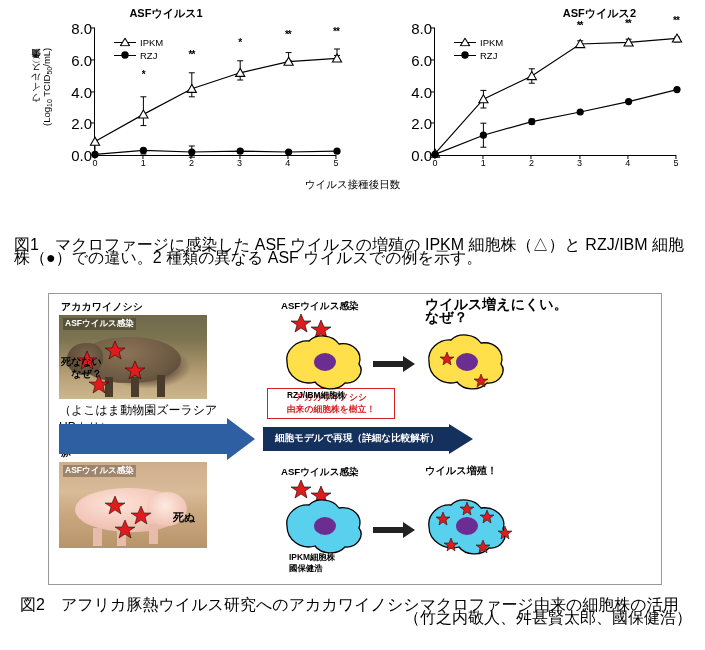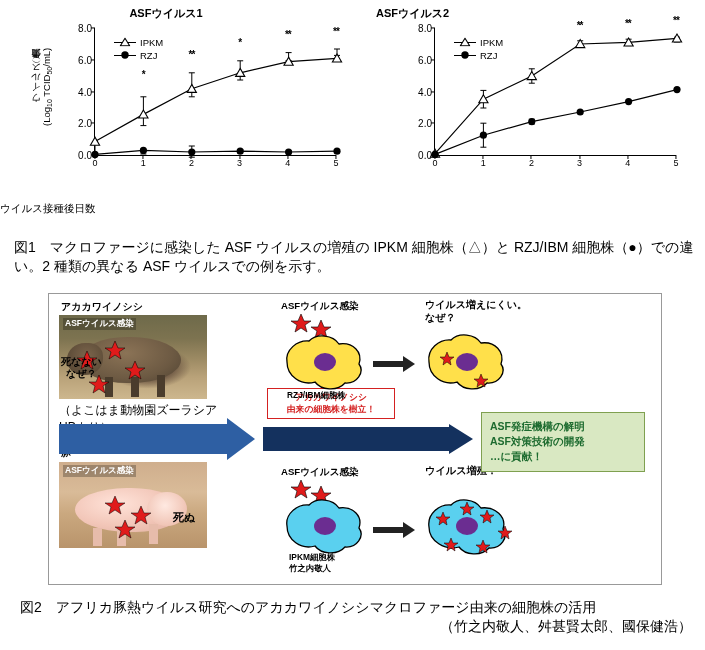--- a/index.html
+++ b/index.html
@@ -33,21 +33,21 @@
   .chart-title {
     position: absolute;
     top: 0px;
     width: 100%;
     text-align: center;
     font-size: 11px;
     font-weight: bold;
     letter-spacing: 0px;
   }
   #chart1 .chart-title { left: 8px; width: 260px; text-align: center; }
-  #chart2 .chart-title { left: 8px; width: 260px; text-align: left; }
+  #chart2 .chart-title { left: 8px; width: 260px; text-align: right; }
 
   .plot-area {
     position: absolute;
     left: 66px;
     top: 22px;
     width: 242px;
     height: 128px;
     border-left: 1.3px solid #000;
     border-bottom: 1.3px solid #000;
     box-sizing: border-box;
@@ -65,21 +65,21 @@
     writing-mode: vertical-rl;
     transform: rotate(180deg);
     white-space: nowrap;
   }
   .y-axis-label .sub { font-size: 7px; vertical-align: sub; }
 
   .ytick {
     position: absolute;
     right: 100%;
     margin-right: 3px;
-    font-size: 10px;
+    font-size: 15px;
     transform: translateY(-50%);
     white-space: nowrap;
   }
   .ytickmark {
     position: absolute;
     right: 100%;
     width: 4px;
     height: 1.1px;
     background: #000;
     transform: translateY(-50%);
@@ -125,32 +125,32 @@
     position: absolute;
     font-size: 10px;
     font-weight: bold;
     transform: translate(-50%, -100%);
     white-space: nowrap;
     letter-spacing: -1px;
   }
 
   .x-axis-title {
     position: absolute;
-    top: 202px;
+    top: 178px;
     width: 705px;
     left: 0;
-    text-align: left;
+    text-align: center;
     font-size: 10.5px;
   }
 
   
   .caption {
     position: absolute;
-    font-size: 14px;
-    line-height: 19px;
+    font-size: 16px;
+    line-height: 13px;
     color: #000;
   }
   #cap1 { left: 14px; top: 238px; width: 680px; }
   #cap2 { left: 20px; top: 598px; width: 680px; }
   .cap-right { text-align: right; display: block; padding-right: 8px; font-family: Liberation Serif, serif; }
 
   
   #fig2-area {
     position: absolute;
     left: 0; top: 293px;
@@ -517,21 +517,21 @@
         <g fill="#e01b1b" stroke="#000" stroke-width="0.5">
           <polygon points="28,36 31,43 38,43 32,47 34,54 28,50 22,54 24,47 18,43 25,43"></polygon>
           <polygon points="56,26 59,33 66,33 60,37 62,44 56,40 50,44 52,37 46,33 53,33"></polygon>
           <polygon points="40,60 43,67 50,67 44,71 46,78 40,74 34,78 36,71 30,67 37,67"></polygon>
           <polygon points="76,46 79,53 86,53 80,57 82,64 76,60 70,64 72,57 66,53 73,53"></polygon>
         </g>
       </svg>
     </div>
     <div class="photo-credit" style="left:10px; top:108px;">（よこはま動物園ズーラシアHPより）</div>
 
-    <div class="lbl-sm" style="left:12px; top:62px; color:#000; font-size:10px; line-height:12px; text-align:center;">死なない<br>なぜ？</div>
+    <div class="lbl-sm" style="left:12px; top:62px; color:#000; font-size:10px; line-height:12px; text-align:right;">死なない<br>なぜ？</div>
 
     <div class="lbl" style="left:12px; top:152px;">豚</div>
 
     <div class="photo" id="photo-pig" style="left:10px; top:168px;">
       <div class="pig-body"></div>
       <div class="pig-head"></div>
       <div style="position:absolute;left:34px;top:66px;width:9px;height:18px;background:#e7bcab;"></div>
       <div style="position:absolute;left:58px;top:66px;width:9px;height:18px;background:#e7bcab;"></div>
       <div style="position:absolute;left:90px;top:62px;width:9px;height:20px;background:#e7bcab;"></div>
       <div class="photo-label">ASFウイルス感染</div>
@@ -546,20 +546,21 @@
 
     <div class="lbl" style="left:124px; top:216px; font-size:11px;">死ぬ</div>
 
     <svg width="196" height="42" style="position:absolute;left:10px;top:124px;">
       <polygon points="0,6 168,6 168,0 196,21 168,42 168,36 0,36" fill="#2e5fa3"></polygon>
     </svg>
 
     <svg width="210" height="30" style="position:absolute;left:214px;top:130px;">
       <polygon points="0,3 186,3 186,0 210,15 186,30 186,27 0,27" fill="#14315e"></polygon>
     </svg>
+    <div style="position:absolute;left:216px;top:138px;width:184px;text-align:center;color:#fff;font-size:9.6px;font-weight:bold;">細胞モデルで再現（詳細な比較解析）</div>
 
     <div class="red-box" style="left:218px; top:94px; width:128px;">アカカワイノシシ<br>由来の細胞株を樹立！</div>
 
     <div class="lbl-sm" style="left:232px; top:6px; font-size:9.6px;">ASFウイルス感染</div>
 
     <svg width="48" height="30" style="position:absolute;left:240px;top:18px;">
       <g fill="#e01b1b" stroke="#000" stroke-width="0.6">
         <polygon points="12,2 15,9 22,9 16,13 18,20 12,16 6,20 8,13 2,9 9,9"></polygon>
         <polygon points="32,8 35,15 42,15 36,19 38,26 32,22 26,26 28,19 22,15 29,15"></polygon>
       </g>
@@ -577,38 +578,38 @@
 
     <svg width="96" height="64" style="position:absolute;left:368px;top:36px;">
       <path d="M12,32 C10,19 22,9 34,10 C42,2 58,4 64,13 C78,11 88,22 84,34 C90,42 82,54 70,53 C62,62 46,60 40,52 C26,56 12,46 12,32 Z" fill="#ffe04a" stroke="#000" stroke-width="1.3"></path>
       <ellipse cx="50" cy="32" rx="11" ry="9" fill="#6b2d91"></ellipse>
       <g fill="#e01b1b" stroke="#000" stroke-width="0.5">
         <polygon points="30,22 32,27 37,27 33,30 34,35 30,32 26,35 27,30 23,27 28,27"></polygon>
         <polygon points="64,44 66,49 71,49 67,52 68,57 64,54 60,57 61,52 57,49 62,49"></polygon>
       </g>
     </svg>
 
-    <div style="position:absolute;left:376px;top:4px;font-size:10px;font-weight:bold;line-height:13px;">ウイルス増えにくい。<br>なぜ？</div>
+    <div style="position:absolute;left:376px;top:4px;font-size:14px;font-weight:bold;line-height:13px;">ウイルス増えにくい。<br>なぜ？</div>
 
     <div class="lbl-sm" style="left:232px; top:172px; font-size:9.6px;">ASFウイルス感染</div>
 
     <svg width="48" height="30" style="position:absolute;left:240px;top:184px;">
       <g fill="#e01b1b" stroke="#000" stroke-width="0.6">
         <polygon points="12,2 15,9 22,9 16,13 18,20 12,16 6,20 8,13 2,9 9,9"></polygon>
         <polygon points="32,8 35,15 42,15 36,19 38,26 32,22 26,26 28,19 22,15 29,15"></polygon>
       </g>
     </svg>
 
     <svg width="92" height="62" style="position:absolute;left:228px;top:202px;">
       <path d="M10,30 C8,18 20,8 32,9 C40,1 56,3 62,12 C76,10 86,20 82,32 C88,40 80,52 68,51 C60,60 44,58 38,50 C24,54 10,44 10,30 Z" fill="#5ad0ef" stroke="#000" stroke-width="1.3"></path>
       <ellipse cx="48" cy="30" rx="11" ry="9" fill="#6b2d91"></ellipse>
     </svg>
     <div class="lbl-sm" style="left:240px; top:258px; font-size:8.4px; text-align:left;">
       <span>IPKM細胞株</span><br>
-      <span>竹之内敬人</span>
+      <span>國保健浩</span>
     </div>
 
     <svg width="42" height="16" style="position:absolute;left:324px;top:228px;">
       <polygon points="0,5 30,5 30,0 42,8 30,16 30,11 0,11" fill="#222"></polygon>
     </svg>
 
     <svg width="104" height="66" style="position:absolute;left:368px;top:200px;">
       <path d="M12,33 C10,20 22,10 34,11 C42,3 58,5 64,14 C78,12 90,23 86,35 C92,43 84,55 72,54 C64,63 48,61 42,53 C28,57 12,47 12,33 Z" fill="#5ad0ef" stroke="#000" stroke-width="1.3"></path>
       <ellipse cx="50" cy="32" rx="11" ry="9" fill="#6b2d91"></ellipse>
       <g fill="#e01b1b" stroke="#000" stroke-width="0.5">
@@ -616,21 +617,20 @@
         <polygon points="70,16 72,21 77,21 73,24 74,29 70,26 66,29 67,24 63,21 68,21"></polygon>
         <polygon points="34,44 36,49 41,49 37,52 38,57 34,54 30,57 31,52 27,49 32,49"></polygon>
         <polygon points="66,46 68,51 73,51 69,54 70,59 66,56 62,59 63,54 59,51 64,51"></polygon>
         <polygon points="88,32 90,37 95,37 91,40 92,45 88,42 84,45 85,40 81,37 86,37"></polygon>
         <polygon points="50,8 52,13 57,13 53,16 54,21 50,18 46,21 47,16 43,13 48,13"></polygon>
       </g>
     </svg>
 
     <div style="position:absolute;left:376px;top:170px;font-size:10.2px;font-weight:bold;">ウイルス増殖！</div>
 
-    <div class="green-box" style="left:432px; top:118px; width:164px; height:60px;">ASF発症機構の解明<br>ASF対策技術の開発<br>…に貢献！</div>
 
   </div>
 </div>
 
 <div class="caption" id="cap2">
   <span>図2　アフリカ豚熱ウイルス研究へのアカカワイノシシマクロファージ由来の細胞株の活用</span>
   <span class="cap-right">（竹之内敬人、舛甚賢太郎、國保健浩）</span>
 </div>
 
 </body></html>

